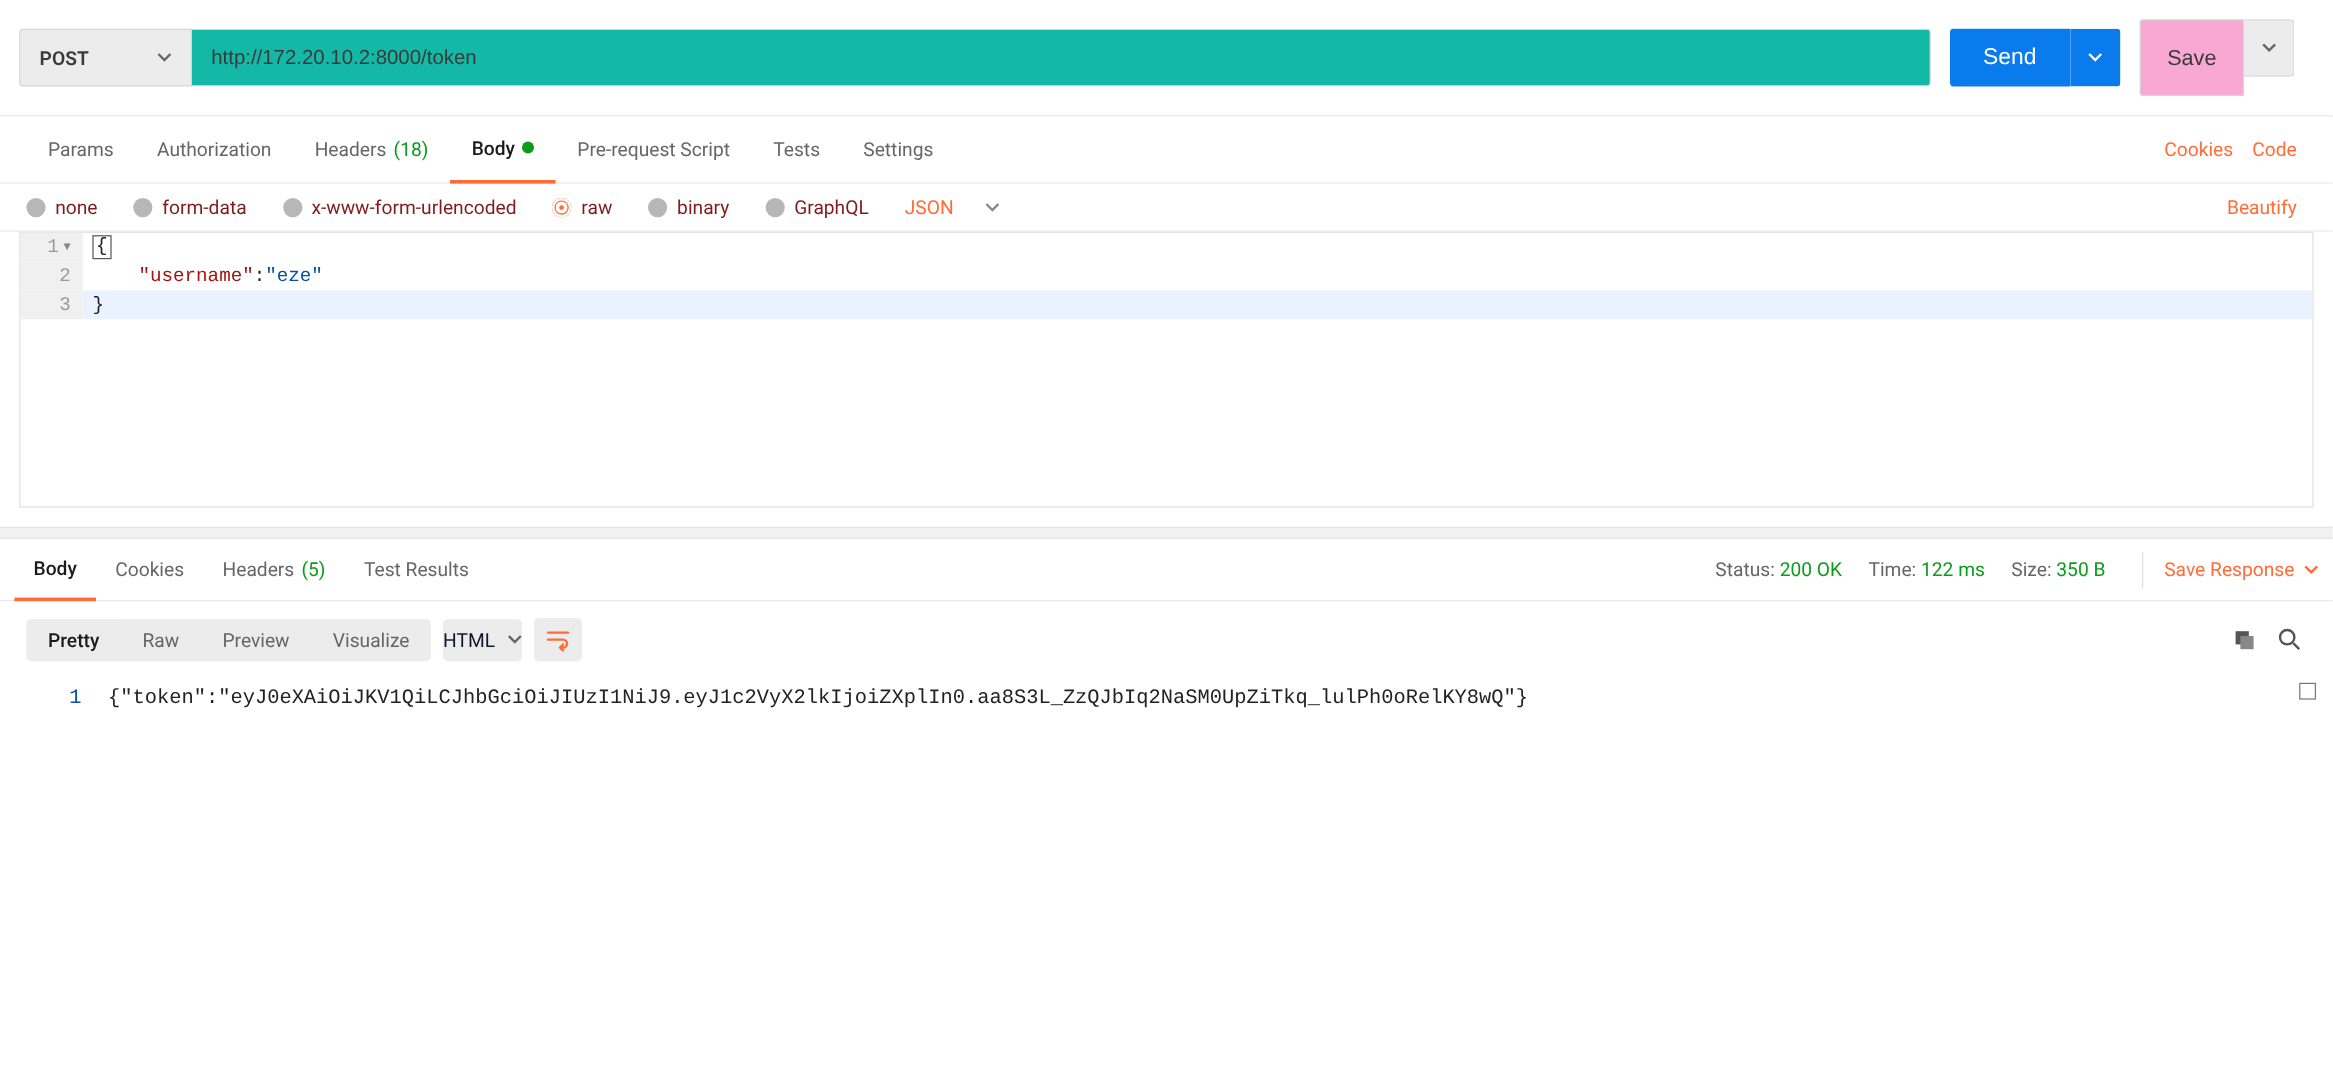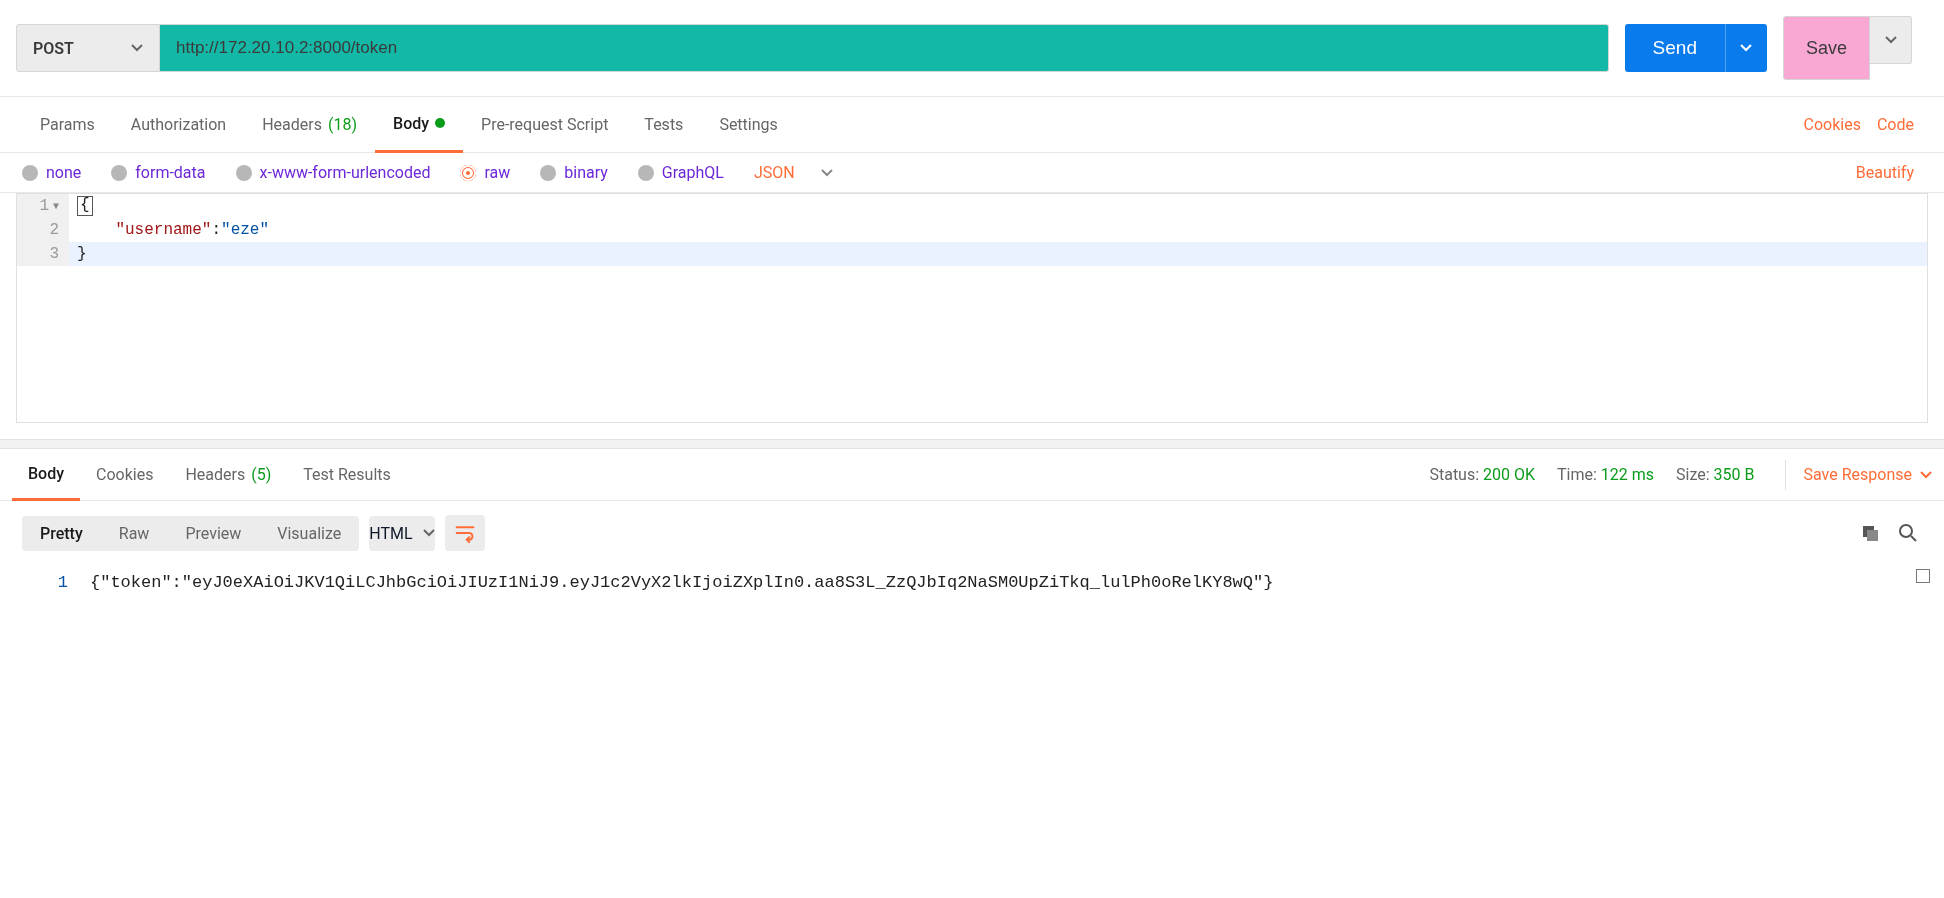--- a/index.html
+++ b/index.html
@@ -14,21 +14,21 @@
 .save-btn { background: #f9a8d4; color: #3a3a3a; border: 1px solid #d6d6d6; height: 64px; padding: 0 22px; font-size: 18px; cursor: pointer; border-radius: 3px 0 0 3px; }
 .save-split { background: #ececec; color: #6b6b6b; border: 1px solid #d6d6d6; border-left: none; height: 48px; width: 42px; display: flex; align-items: center; justify-content: center; cursor: pointer; border-radius: 0 3px 3px 0; }
 .req-tabs { display: flex; align-items: center; padding: 0 22px; height: 56px; border-bottom: 1px solid #e8e8e8; position: relative; }
 .req-tab { color: #666; padding: 0 18px; height: 56px; display: flex; align-items: center; cursor: pointer; gap: 6px; }
 .req-tab.active { color: #1a1a1a; border-bottom: 3px solid #FF6C37; font-weight: 500; }
 .count-badge { color: #0b9c1a; }
 .dot { width: 10px; height: 10px; background: #0b9c1a; border-radius: 50%; display: inline-block; }
 .spacer { flex: 1; }
 .link-orange { color: #FF6C37; cursor: pointer; padding: 0 8px; }
 .body-type-row { display: flex; align-items: center; padding: 10px 22px; gap: 30px; border-bottom: 1px solid #e8e8e8; }
-.radio-opt { display: flex; align-items: center; gap: 8px; color: #6d28d9; cursor: pointer; }
+.radio-opt { display: flex; align-items: center; gap: 8px; color: #7f1d1d; cursor: pointer; }
 .radio { width: 16px; height: 16px; border-radius: 50%; background: #b7b7b7; display: inline-block; }
 .radio.sel { background: radial-gradient(circle, #FF6C37 0 45%, #fff 45% 55%, #b7b7b7 55%); box-shadow: inset 0 0 0 2px #fff, inset 0 0 0 4px #FF6C37; background: #FF6C37; position: relative; }
 .radio.sel::after { content:""; position:absolute; inset:3px; border-radius:50%; background:#FF6C37; box-shadow:0 0 0 3px #fff inset; }
 .json-dd { color: #FF6C37; display: flex; align-items: center; gap: 26px; cursor: pointer; }
 .caret-gray { color: #888; font-size: 12px;}
 .editor { border: 1px solid #e0e0e0; margin: 0 16px 16px 16px; font-family: "SFMono-Regular", Consolas, "Liberation Mono", Menlo, monospace; font-size: 16px; min-height: 230px; background: #fff;}
 .ed-line { display: flex; }
 .gutter { width: 52px; text-align: right; padding-right: 10px; color: #9a9a9a; background: #f0f0f0; user-select: none; display: flex; align-items: center; justify-content: flex-end; height: 24px; gap:4px;}
 .code-cell { padding-left: 8px; white-space: pre; height: 24px; display:flex; align-items:center;}
 .code-cell.hl { background: #eaf2ff; flex:1; }

